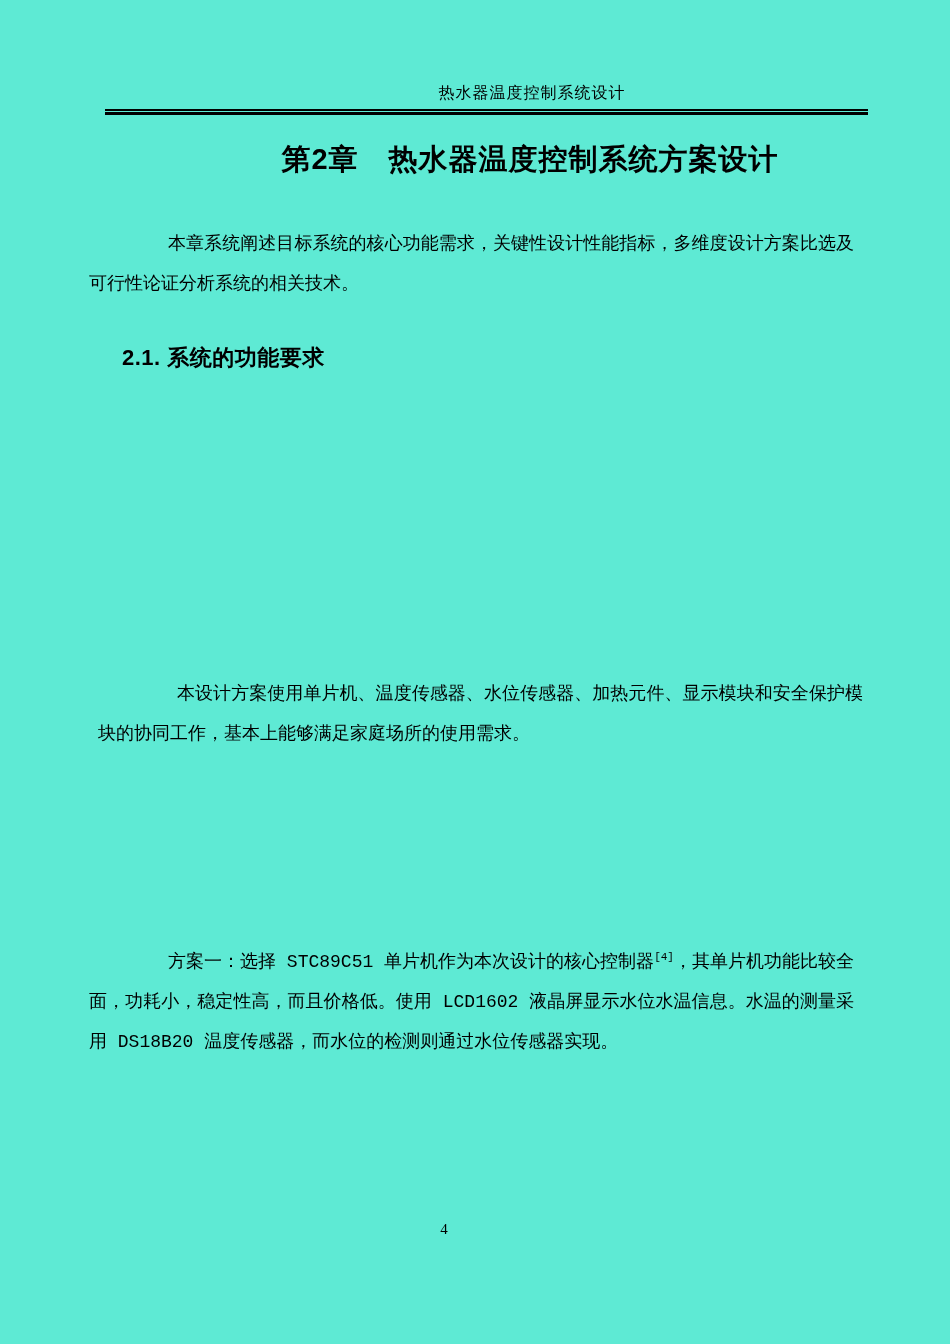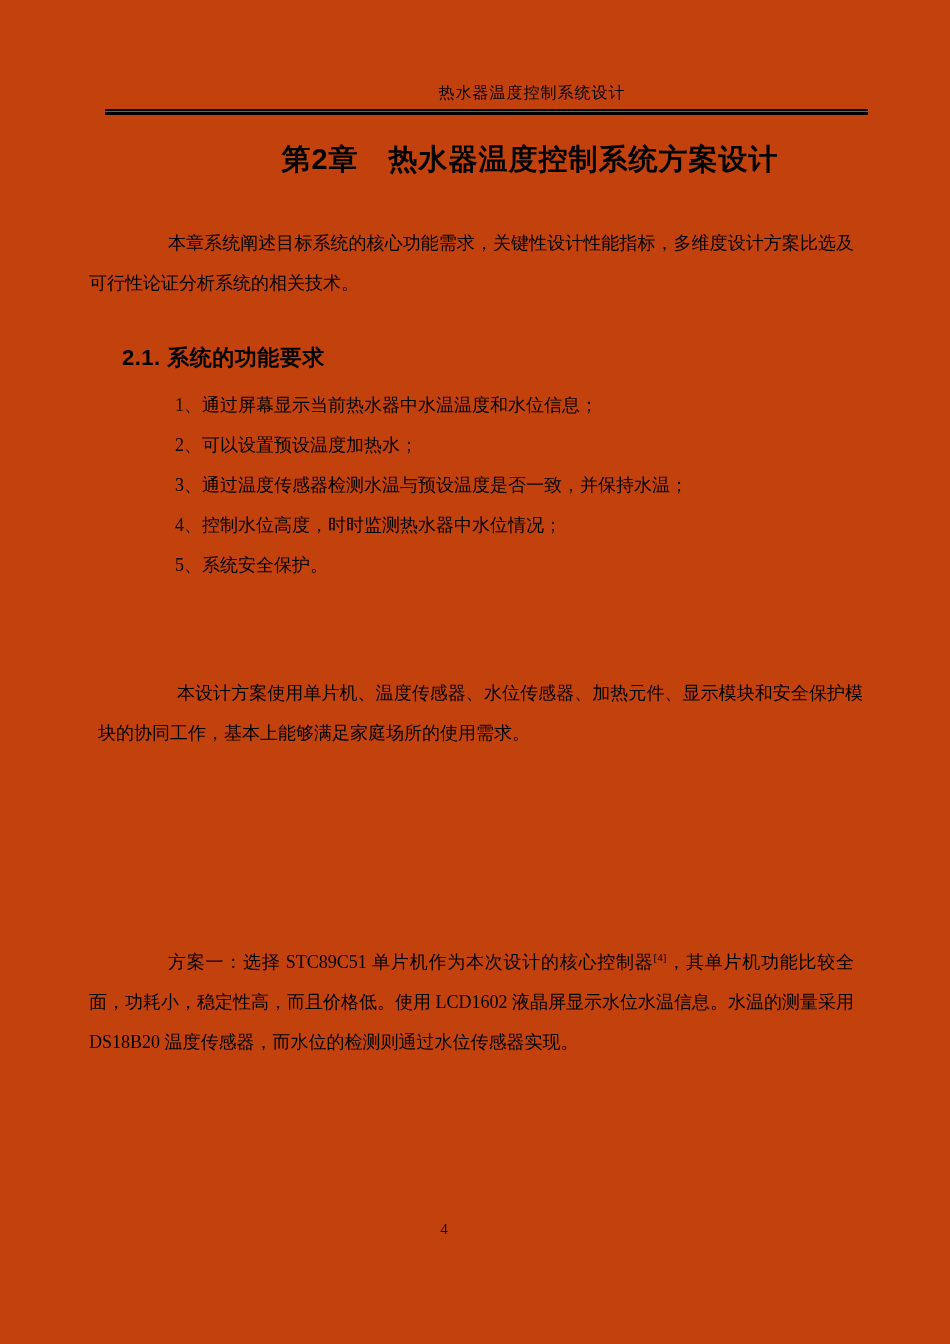--- a/index.html
+++ b/index.html
@@ -1,21 +1,21 @@
 <!DOCTYPE html>
 <html lang="zh"><head>
 <meta charset="utf-8">
 <style>
   html, body { margin: 0; padding: 0; background: #ffffff; }
 
   .page {
     position: relative;
     width: 950px;
     height: 1344px;
-    background: #c2410c;
+    background: #5eead4;
     color: #000000;
     overflow: hidden;
     font-family: "Liberation Serif", serif;
   }
 
   
   .running-head {
     position: absolute;
     top: 83px;
     left: 57px;            
@@ -56,21 +56,21 @@
     width: 765px;
     margin: 0;
     font-size: 18px;
     line-height: 40px;
     text-align: justify;
     text-indent: 79px;
   }
   .intro      { top: 223px; }
   .p-overview { top: 673px; margin-left: 9px; }
   .p-targets  { top: 745px; }
-  .p-plan1    { top: 942px; }
+  .p-plan1    { top: 942px; font-family: Liberation Mono, monospace; }
 
   
   .section-heading {
     position: absolute;
     left: 106px;
     margin: 16px;
     font-family: "Liberation Sans", sans-serif;
     font-weight: bold;
     font-size: 22px;
     letter-spacing: 0.5px;
@@ -118,27 +118,20 @@
     <div class="rule-gap"></div>
     <div class="rule-thick"></div>
   </div>
 
   <h1 class="chapter-title">第2章　热水器温度控制系统方案设计</h1>
 
   <p class="body-para intro">本章系统阐述目标系统的核心功能需求，关键性设计性能指标，多维度设计方案比选及可行性论证分析系统的相关技术。</p>
 
   <h2 class="section-heading h21">2.1. 系统的功能要求</h2>
 
-  <ol class="req-list">
-    <li>1、通过屏幕显示当前热水器中水温温度和水位信息；</li>
-    <li>2、可以设置预设温度加热水；</li>
-    <li>3、通过温度传感器检测水温与预设温度是否一致，并保持水温；</li>
-    <li>4、控制水位高度，时时监测热水器中水位情况；</li>
-    <li>5、系统安全保护。</li>
-  </ol>
 
 
   <p class="body-para p-overview">本设计方案使用单片机、温度传感器、水位传感器、加热元件、显示模块和安全保护模块的协同工作，基本上能够满足家庭场所的使用需求。</p>
 
 
   <p class="body-para p-plan1"><span>方案一：选择 STC89C51 单片机作为本次设计的核心控制器</span><sup class="citation">[4]</sup><span>，其单片机功能比较全面，功耗小，稳定性高，而且价格低。使用 LCD1602 液晶屏显示水位水温信息。水温的测量采用 DS18B20 温度传感器，而水位的检测则通过水位传感器实现。</span></p>
 
   <div class="page-number">4</div>
 
 </div>

